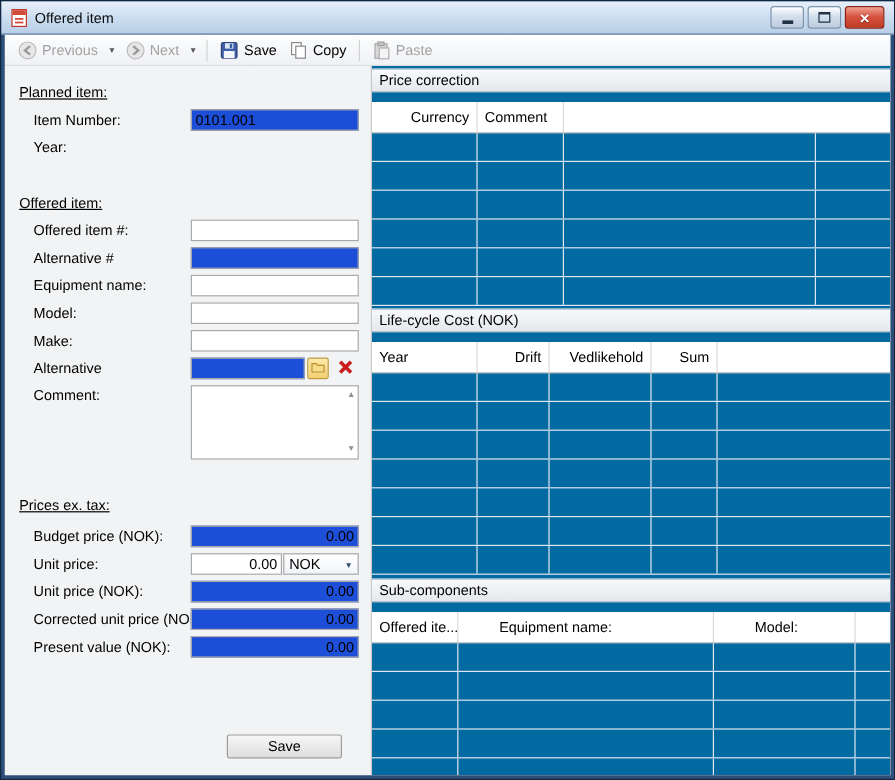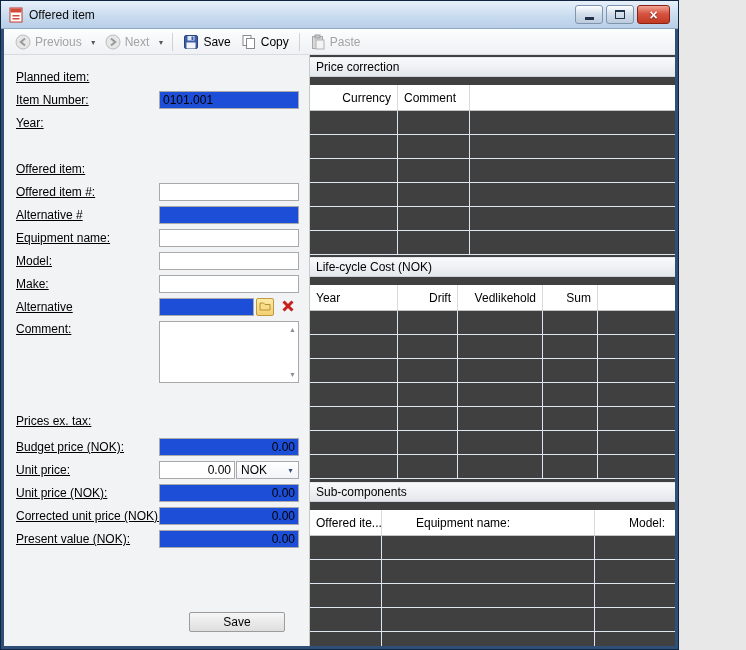--- a/index.html
+++ b/index.html
@@ -1,20 +1,20 @@
 <!DOCTYPE html>
 <html><head>
 <meta charset="utf-8">
 <style>
   * { box-sizing: border-box; margin: 0; padding: 0; }
   html,body { background:#e8e8e8; }
   body { font-family:"Liberation Sans", sans-serif; font-size:12px; color:#000; }
 
   .window{
-    width:679px; height:650px; position:relative;
+    width:746px; height:650px; position:relative;
     border:1px solid #10253f; background:#2e4f78;
     display:flex; flex-direction:column; overflow:hidden;
   }
 
   
   .titlebar{
     height:28px; flex:0 0 28px; position:relative;
     background:linear-gradient(#e7f0fa,#c7daee 60%,#b9cfe7);
     border-bottom:1px solid #8ea9c4;
     display:flex; align-items:center; padding-left:7px; gap:5px;
@@ -42,24 +42,24 @@
   }
   .tbtn{ display:flex; align-items:center; gap:4px; padding:2px 5px; border-radius:2px; white-space:nowrap; }
   .tbtn.disabled{ color:#a3a3a3; }
   .tdrop{ width:13px; text-align:center; color:#5a5a5a; font-size:7px; padding:5px 0 3px; }
   .tsep{ width:1px; height:18px; background:#d2d2d2; margin:0 5px; }
   .ticon{ display:inline-flex; width:16px; height:16px; }
 
   
   .content{ flex:1; display:flex; overflow:hidden; }
   .left-panel{ width:306px; flex:0 0 306px; background:#f2f3f4; border-right:1px solid #c9c9c9; position:relative; overflow:hidden; }
-  .right-panel{ flex:1; background:#404040; overflow:hidden; padding-top:2px; }
-
-  
-  .lbl{ position:absolute; left:12px; white-space:nowrap;text-decoration:underline; }
+  .right-panel{ flex:1; background:#0369a1; overflow:hidden; padding-top:2px; }
+
+  
+  .lbl{ position:absolute; left:24px; white-space:nowrap; }
   .uhdr{ position:absolute; left:12px; text-decoration:underline; white-space:nowrap; }
   .field{
     position:absolute; left:155px; width:140px; height:18px;
     border:1px solid #a9a9a9; background:#fff; line-height:16px; padding:0 3px; overflow:hidden;
   }
   .field.ro{ background:#1d4ed8; }
   .field.num{ text-align:right; }
   .ta{ position:absolute; left:155px; width:140px; height:62px; border:1px solid #a9a9a9; background:#fff; }
   .sbar{ position:absolute; right:2px; color:#8f8f8f; font-size:7px; line-height:7px; }
   .combo{

